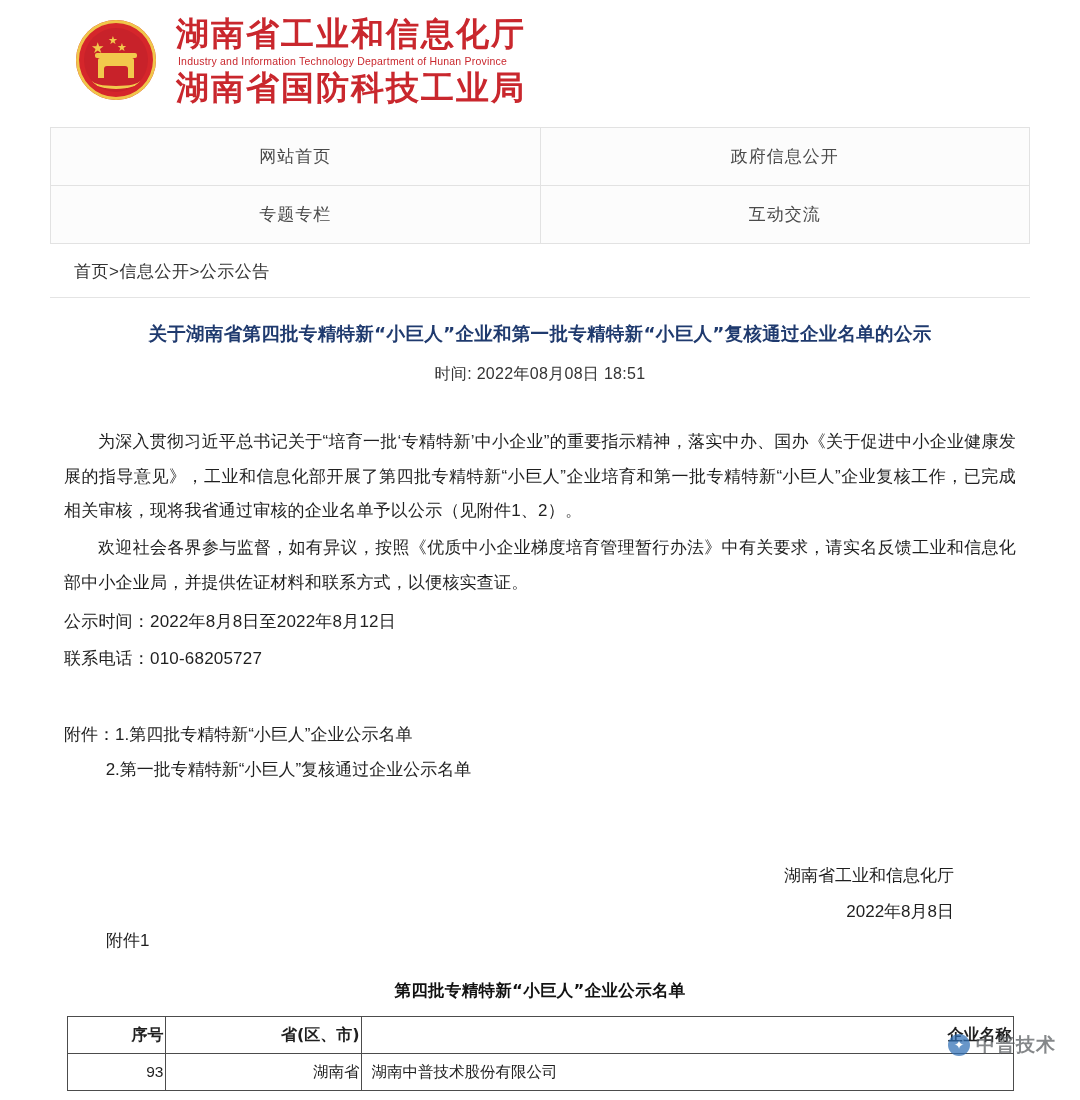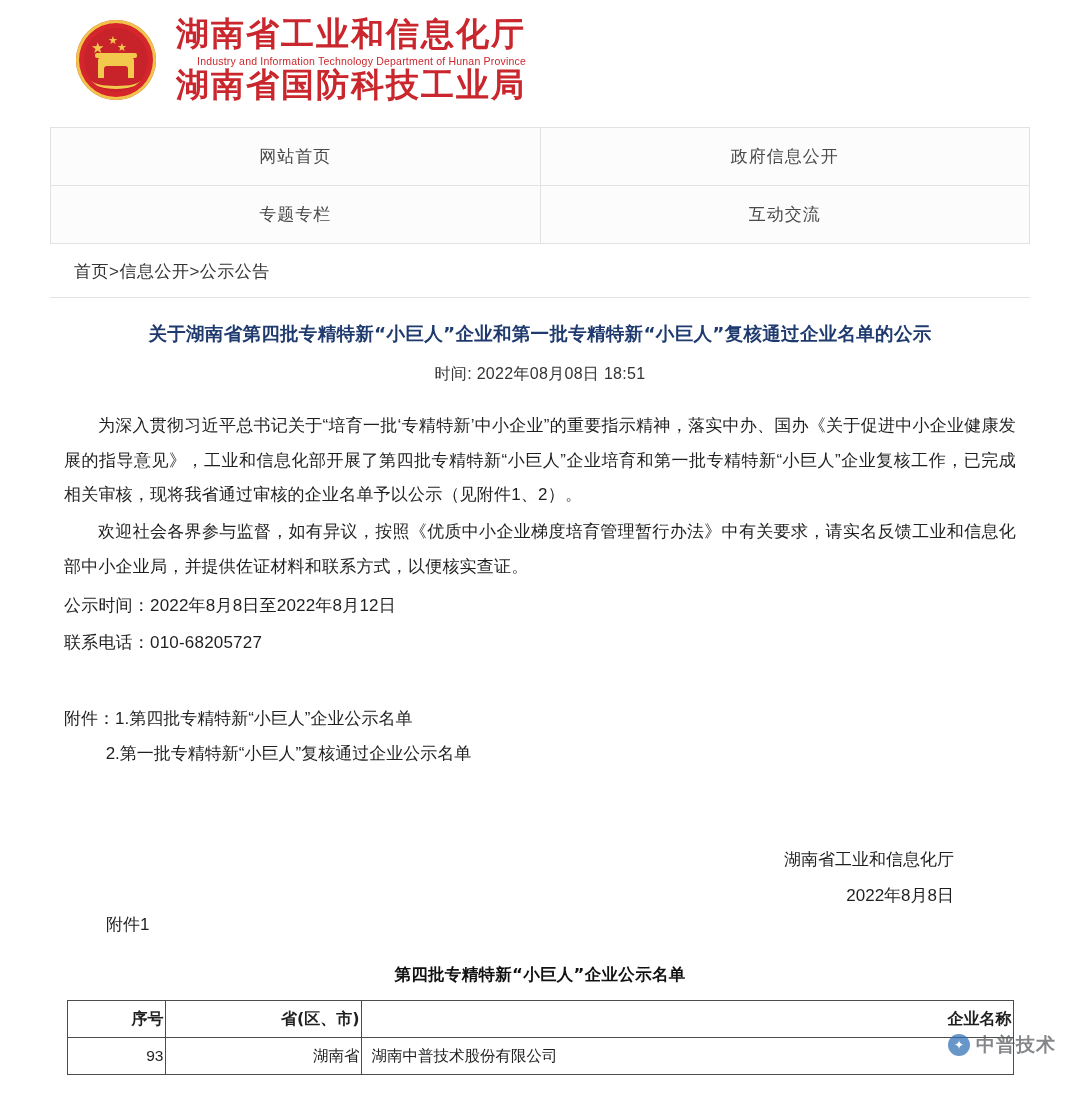--- a/index.html
+++ b/index.html
@@ -102,24 +102,23 @@
     font-weight: bold;
     color: #c9272d;
     letter-spacing: 2px;
     line-height: 1.12;
   }
   .title-en {
     font-size: 10.5px;
     color: #c9272d;
     letter-spacing: 0.2px;
     margin: 2px 0 3px 2px;
-    text-align: right;
   }
   .title-cn-2 {
-    font-family: Liberation Mono, monospace;
+    font-family: Liberation Serif, serif;
     font-size: 33px;
     font-weight: bold;
     color: #c9272d;
     letter-spacing: 2px;
     line-height: 1.12;
   }
 
   
   .nav {
     margin: 10px 50px 0 50px;
@@ -168,21 +167,21 @@
     letter-spacing: 0.3px;
   }
   .doc-time {
     text-align: center;
     font-size: 16px;
     color: #333;
     margin-top: 16px;
     letter-spacing: 0.3px;
   }
   .body-text {
-    margin-top: 24px;
+    margin-top: 40px;
     font-size: 17px;
     line-height: 2.05;
     color: #1f1f1f;
     text-align: justify;
     letter-spacing: 0.2px;
   }
   .body-text p {
     margin: 0 0 2px 0;
   }
   .body-text p.indent {

